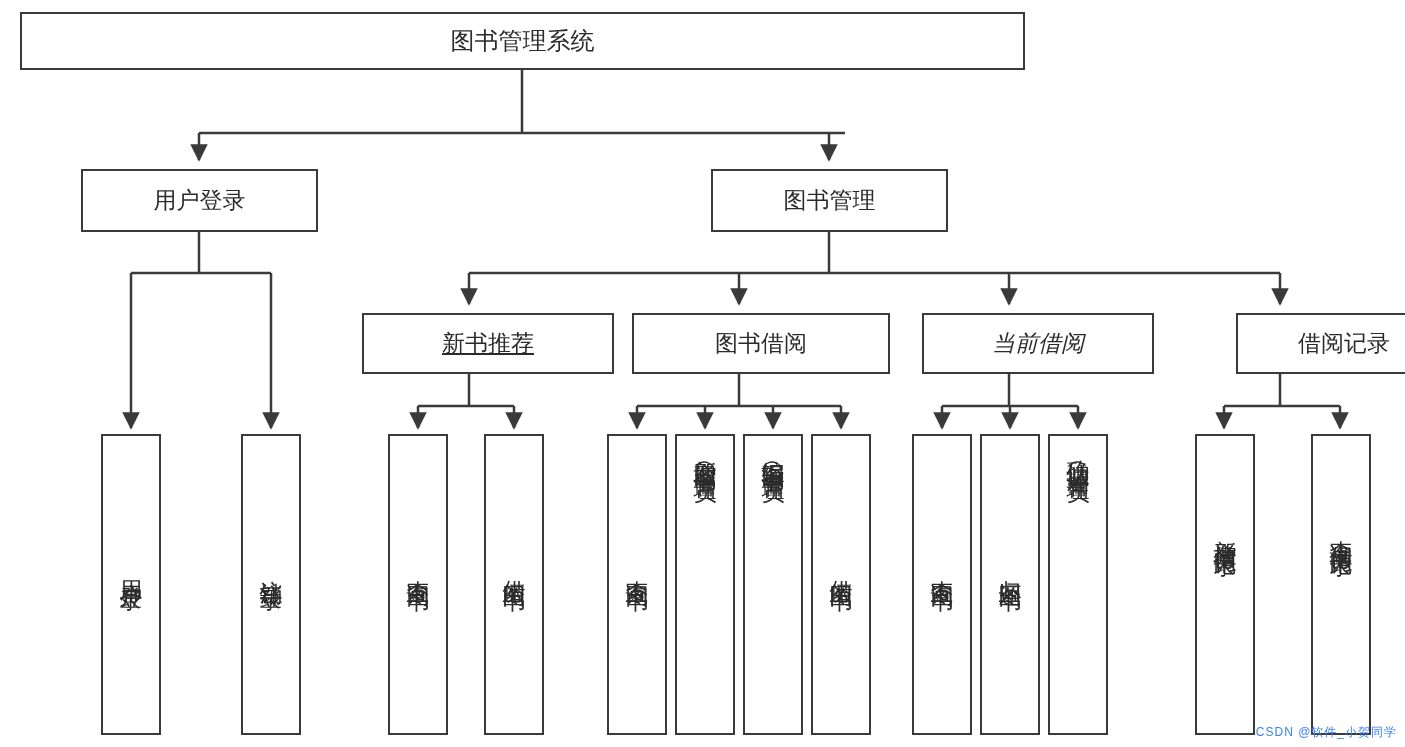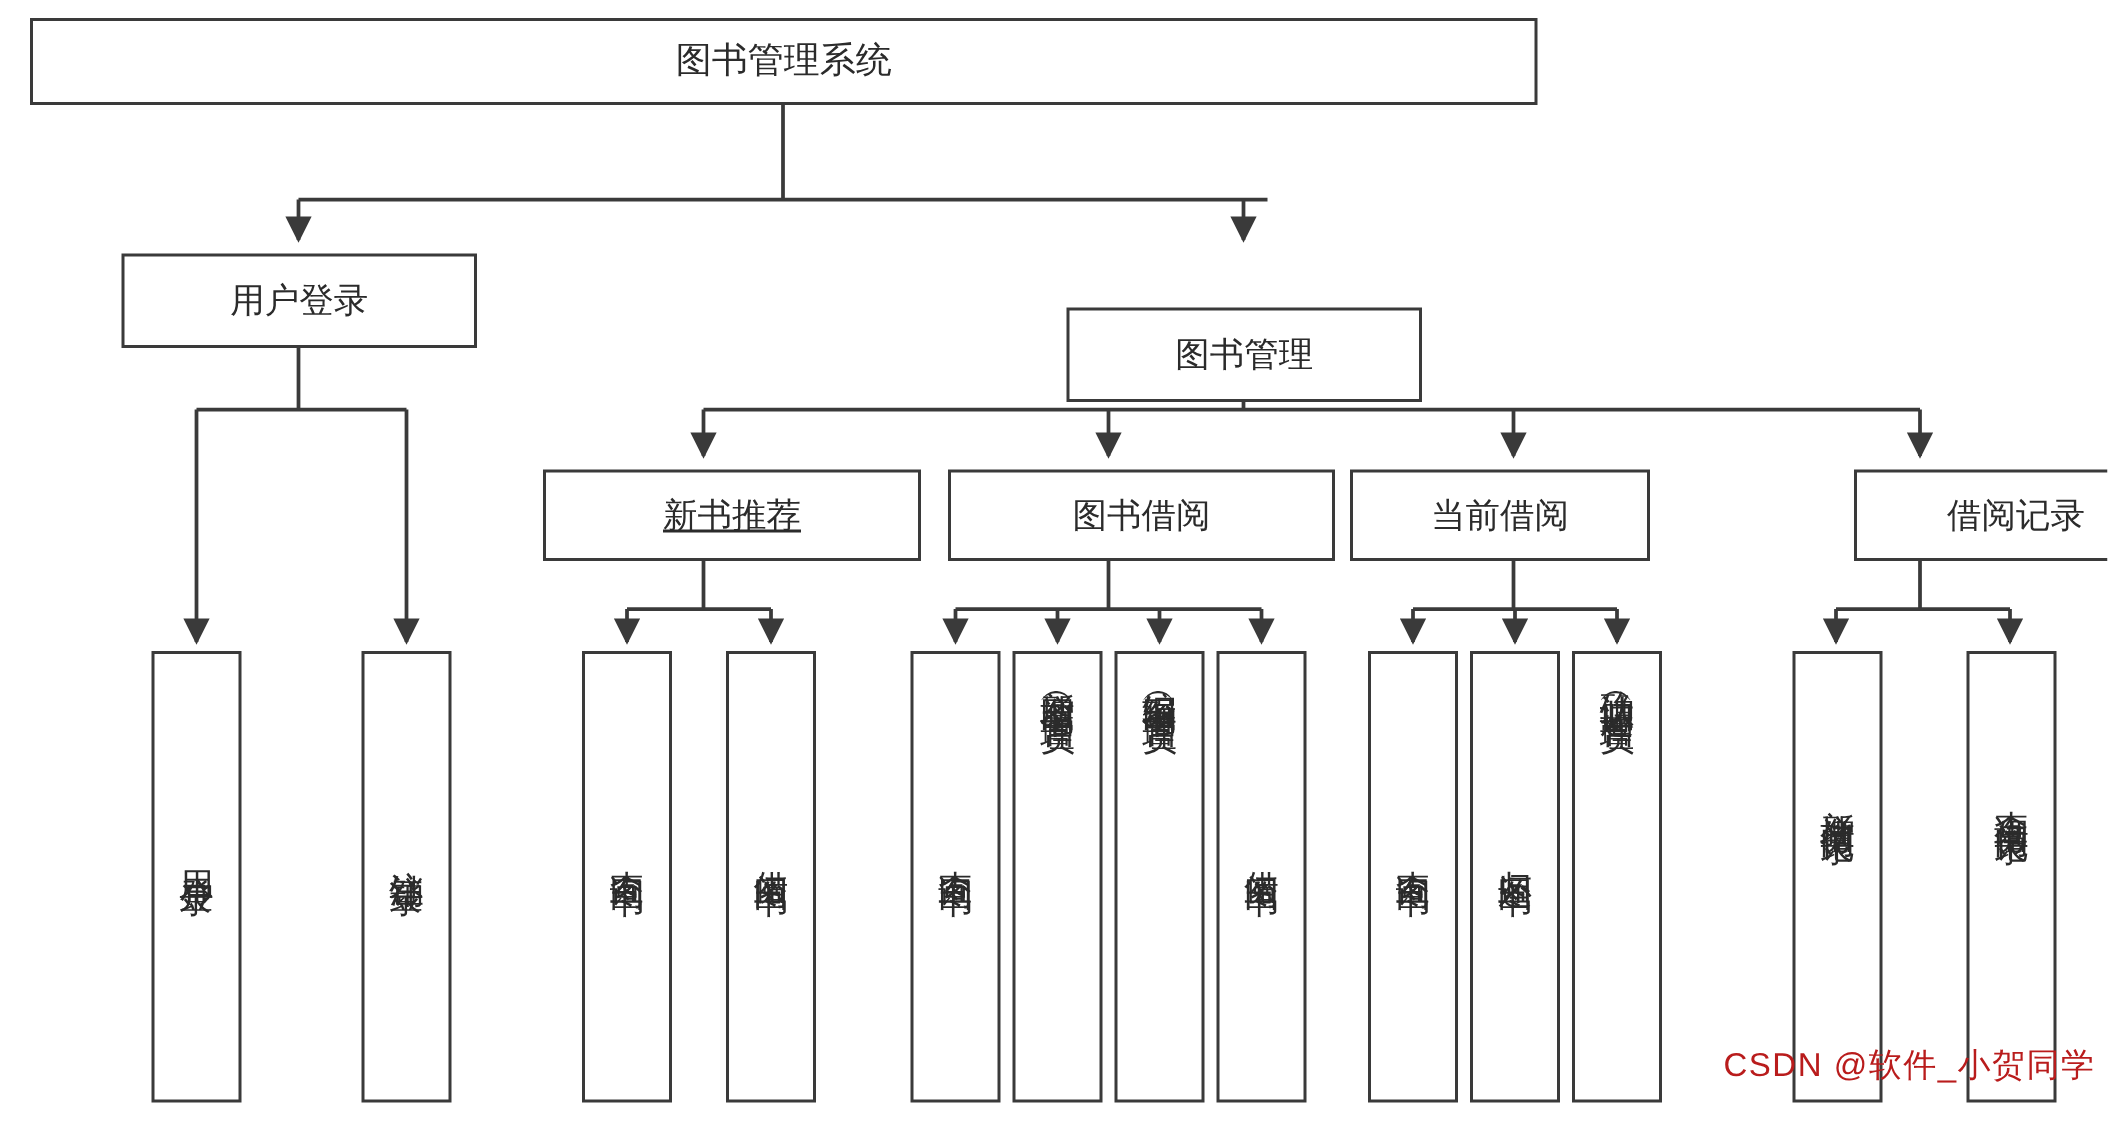--- a/index.html
+++ b/index.html
@@ -66,23 +66,23 @@
   }
   .node.leaf.mid .node-label {
     margin-top: 80px;
   }
   .node.leaf.midshort .node-label {
     margin-top: 120px;
   }
   .watermark {
     position: absolute;
     right: 8px;
-    bottom: 22px;
-    font-size: 22px;
-    color: #b91c1c;
+    bottom: 6px;
+    font-size: 12px;
+    color: #3b82f6;
     letter-spacing: 1px;
     white-space: nowrap;
     user-select: none;
   }
 </style>
 </head>
 <body>
 
 <div id="canvas">
 
@@ -136,31 +136,31 @@
     </g>
   </svg>
 
   <div class="node horiz root" style="left:20px; top:12px; width:1005px; height:58px;">
     <span class="node-label">图书管理系统</span>
   </div>
 
   <div class="node horiz" style="left:81px; top:169px; width:237px; height:63px;">
     <span class="node-label">用户登录</span>
   </div>
-  <div class="node horiz" style="left:711px; top:169px; width:237px; height:63px;margin-top:36px;">
+  <div class="node horiz" style="left:711px; top:169px; width:237px; height:63px;">
     <span class="node-label">图书管理</span>
   </div>
 
   <div class="node horiz" style="left:362px; top:313px; width:252px; height:61px;text-decoration:underline;">
     <span class="node-label">新书推荐</span>
   </div>
   <div class="node horiz" style="left:632px; top:313px; width:258px; height:61px;">
     <span class="node-label">图书借阅</span>
   </div>
-  <div class="node horiz" style="left:900px; top:313px; width:200px; height:61px;">
+  <div class="node horiz" style="left:922px; top:313px; width:232px; height:61px;font-style:italic;">
     <span class="node-label">当前借阅</span>
   </div>
   <div class="node horiz" style="left:1236px; top:313px; width:216px; height:61px;">
     <span class="node-label">借阅记录</span>
   </div>
 
   <div class="node leaf midshort" style="left:101px; top:434px; width:60px; height:301px;">
     <span class="node-label">用户登录</span>
   </div>
   <div class="node leaf midshort" style="left:241px; top:434px; width:60px; height:301px;">

